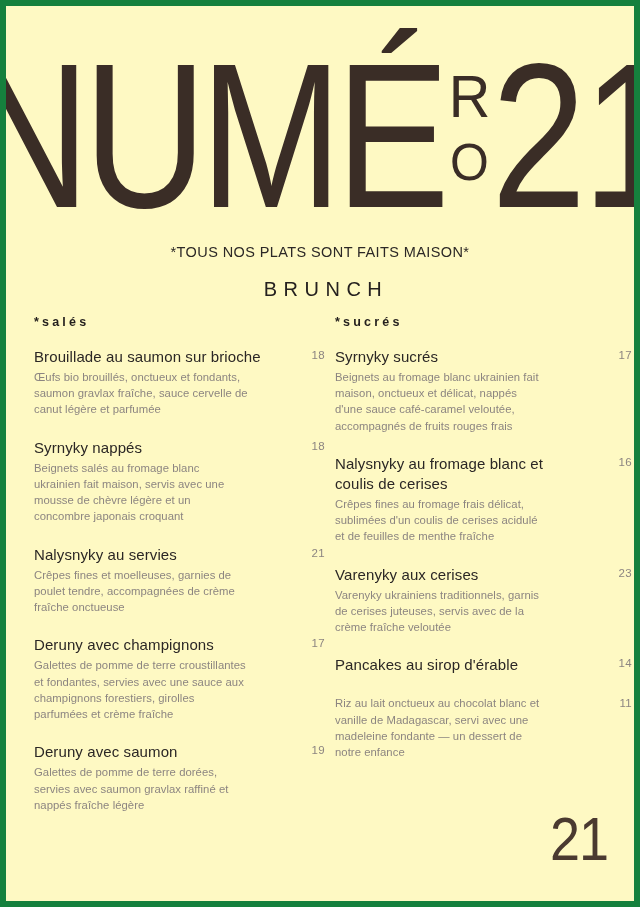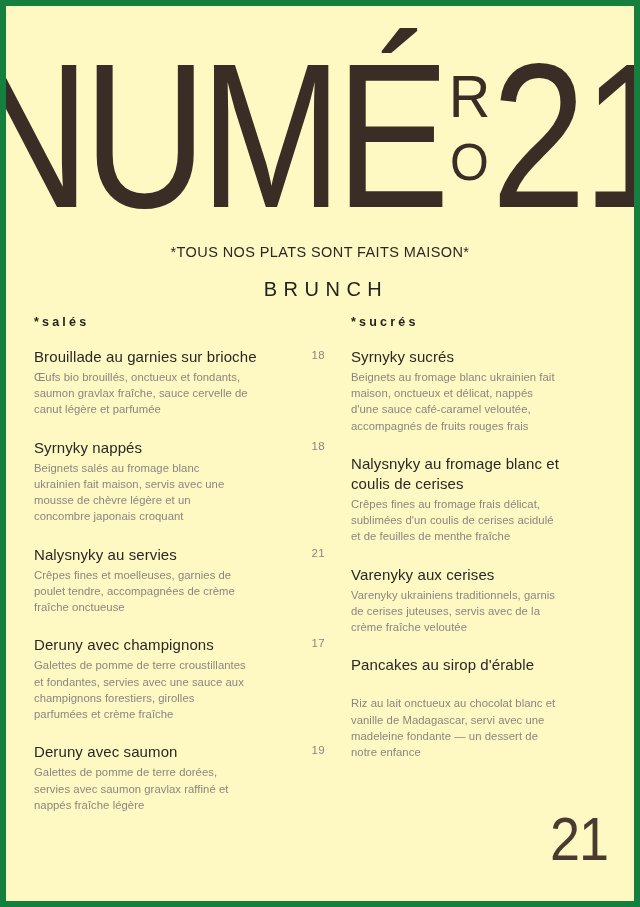--- a/index.html
+++ b/index.html
@@ -96,21 +96,21 @@
     color: #25211f;
   }
 
   
   .columns {
     position: absolute;
     top: 309px;
     left: 28px;
     right: 28px;
     display: flex;
-    gap: 26px;
+    gap: 10px;
   }
   .column {
     width: 291px;
     flex: 0 0 291px;
   }
   .col-right { width: 291px; flex: 0 0 291px; }
 
   .section-label {
     font-size: 12.5px;
     font-weight: 700;
@@ -183,21 +183,21 @@
   <div class="tagline">*TOUS NOS PLATS SONT FAITS MAISON*</div>
   <div class="brunch">BRUNCH</div>
 
   <div class="columns">
 
     <div class="column col-left">
       <div class="section-label">*salés</div>
 
       <div class="item">
         <div class="item-price">18</div>
-        <div class="item-title">Brouillade au garnies
+        <div class="item-title">Brouillade au saumon
 sur brioche</div>
         <div class="item-desc">Œufs bio brouillés, onctueux et fondants,
 saumon gravlax fraîche, sauce cervelle de
 canut légère et parfumée</div>
       </div>
 
       <div class="item">
         <div class="item-price">18</div>
         <div class="item-title">Syrnyky nappés</div>
         <div class="item-desc">Beignets salés au fromage blanc

